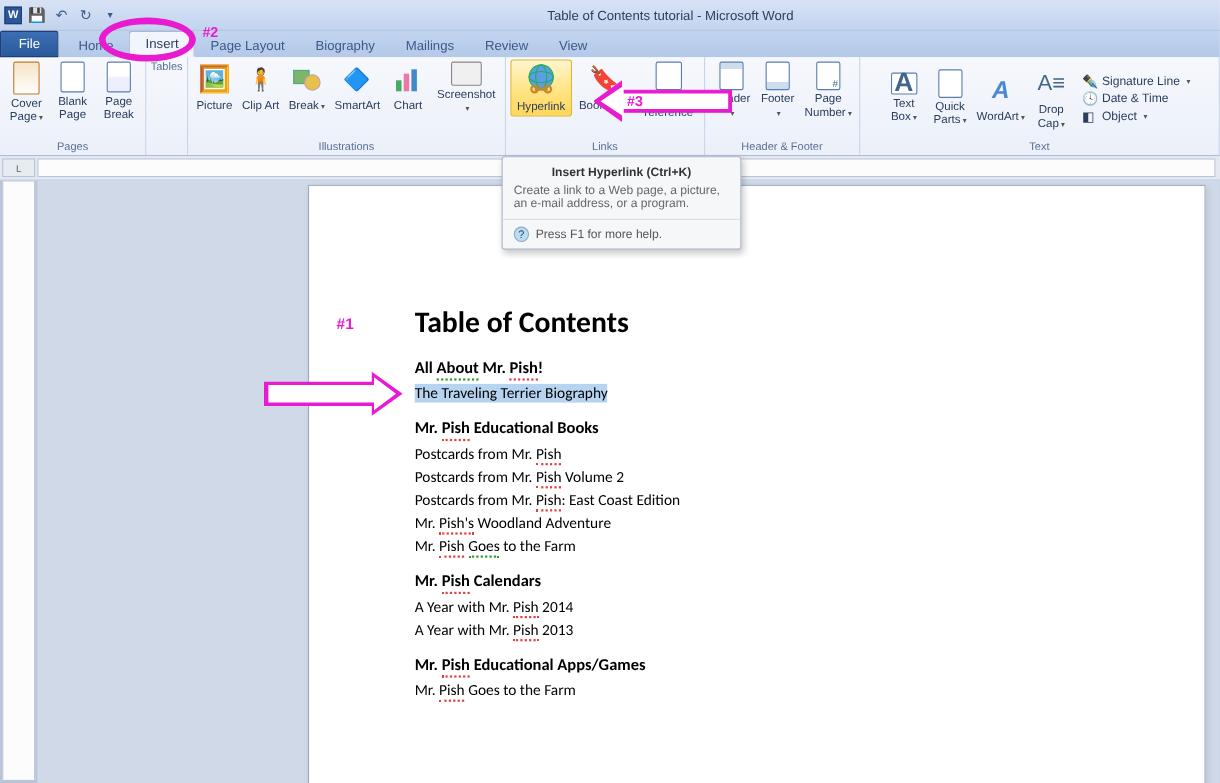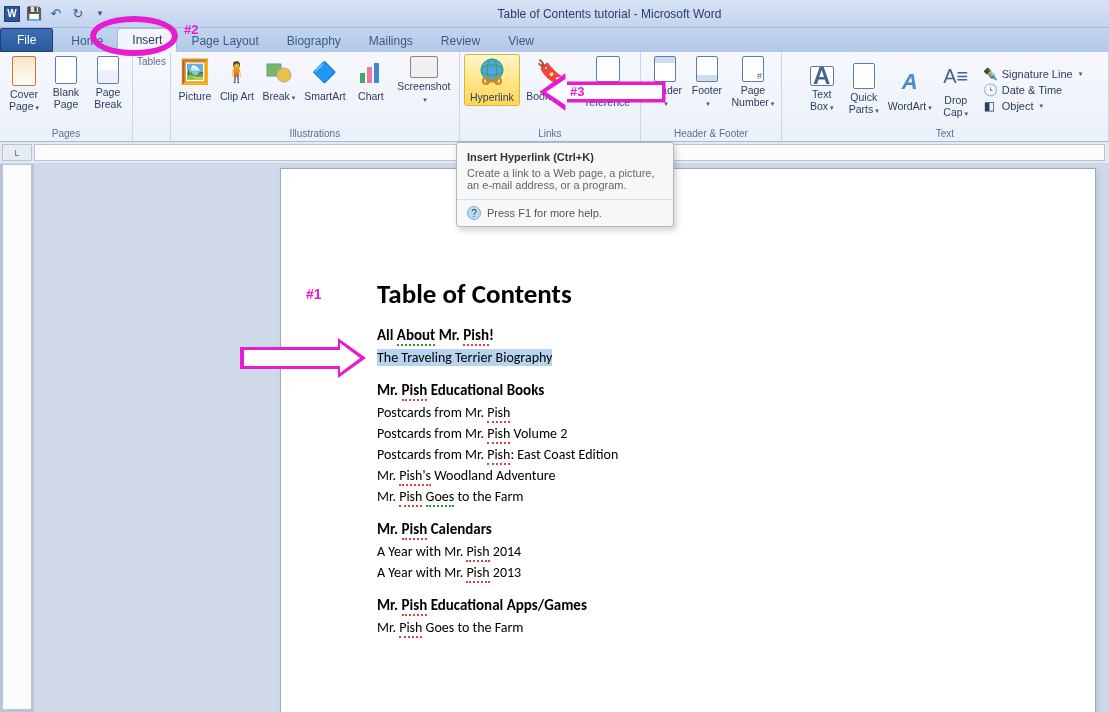--- a/index.html
+++ b/index.html
@@ -245,21 +245,21 @@
   top: 142px;
   width: 218px;
   background: #f6f7f8;
   border: 1px solid #aeb8c8;
   border-radius: 3px;
   box-shadow: 2px 3px 6px rgba(0,0,0,0.2);
   font-size: 11px;
   color: #444;
   z-index: 50;
 }
-.tooltip .tt-title { font-weight: bold; padding: 8px 10px 2px; color: #333; }
+.tooltip .tt-title { font-weight: bold; padding: 8px 10px 2px; color: #333; text-align: center; }
 .tooltip .tt-body { padding: 2px 10px 8px; color: #666; }
 .tooltip .tt-foot { border-top: 1px solid #d9dee6; padding: 6px 10px; display: flex; align-items: center; gap: 6px; color: #555;}
 .tt-help { width: 14px; height: 14px; border-radius: 50%; background: #bde; color: #246; font-size: 10px; display: flex; align-items: center; justify-content: center; border: 1px solid #8ac;}
 
 
 .annot { position: absolute; z-index: 100; pointer-events: none; }
 .circle2 {
   left: 90px; top: 16px; width: 88px; height: 40px;
   border: 6px solid #e81bd0; border-radius: 50%;
 }

